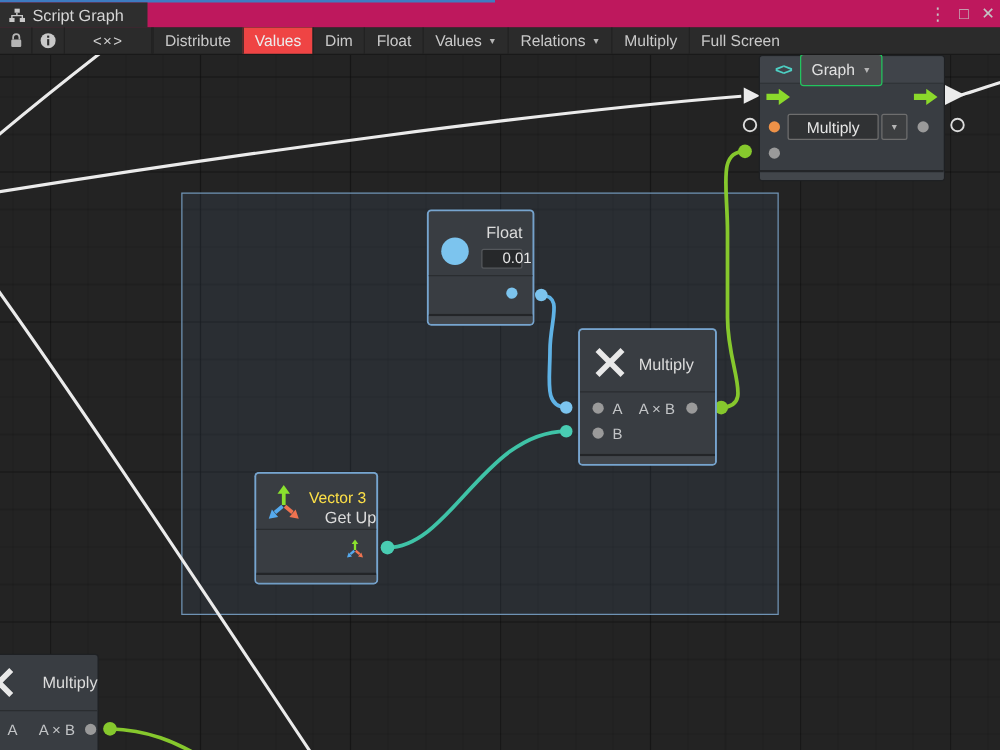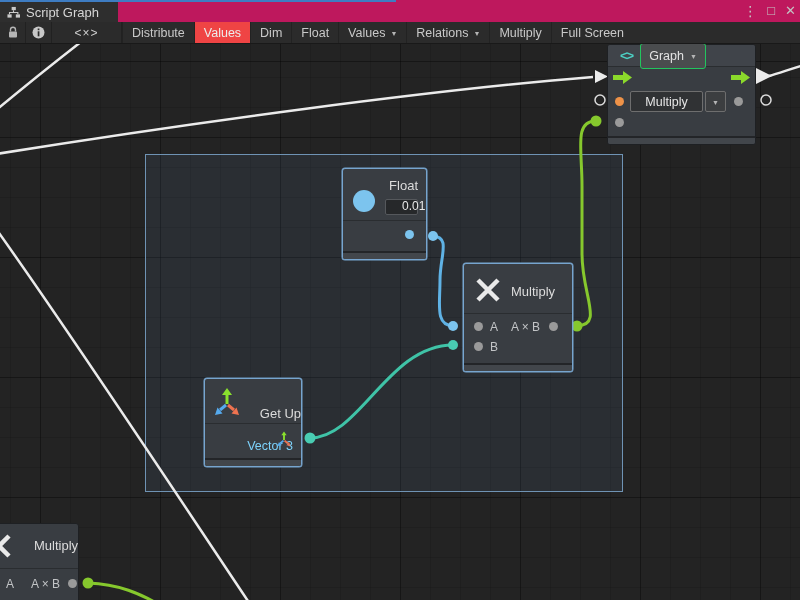--- a/index.html
+++ b/index.html
@@ -254,21 +254,21 @@
 
     <div class="node selected" style="left:204px; top:334px; width:98px; height:89px;">
       <svg class="abs" style="left:7px; top:8px;" width="30" height="30" viewBox="0 0 30 30">
         <path d="M15 17 V7" stroke="#8ae12e" stroke-width="3" fill="none"></path>
         <polygon points="10,8 15,1 20,8" fill="#8ae12e"></polygon>
         <path d="M14 18 L8 23" stroke="#55aaee" stroke-width="3" fill="none"></path>
         <polygon points="10.5,26.5 3,28 5.5,20.5" fill="#55aaee"></polygon>
         <path d="M16 18 L22 23" stroke="#ef7350" stroke-width="3" fill="none"></path>
         <polygon points="19.5,26.5 27,28 24.5,20.5" fill="#ef7350"></polygon>
       </svg>
-      <div class="port-label" style="right:8px; top:13px; font-size:12.5px; color:#7dd3fc;margin-top:48px;">Vector 3</div>
+      <div class="port-label" style="right:8px; top:13px; font-size:12.5px; color:#fde047;">Vector 3</div>
       <div class="node-title" style="right:0; top:28px;">Get Up</div>
       <div class="divider" style="top:44px;"></div>
       <svg class="abs" style="left:71px; top:52px;" width="16" height="16" viewBox="0 0 30 30">
         <path d="M15 17 V7" stroke="#8ae12e" stroke-width="3.5" fill="none"></path>
         <polygon points="10,8 15,1 20,8" fill="#8ae12e"></polygon>
         <path d="M14 18 L8 23" stroke="#55aaee" stroke-width="3.5" fill="none"></path>
         <polygon points="10.5,26.5 3,28 5.5,20.5" fill="#55aaee"></polygon>
         <path d="M16 18 L22 23" stroke="#ef7350" stroke-width="3.5" fill="none"></path>
         <polygon points="19.5,26.5 27,28 24.5,20.5" fill="#ef7350"></polygon>
       </svg>

